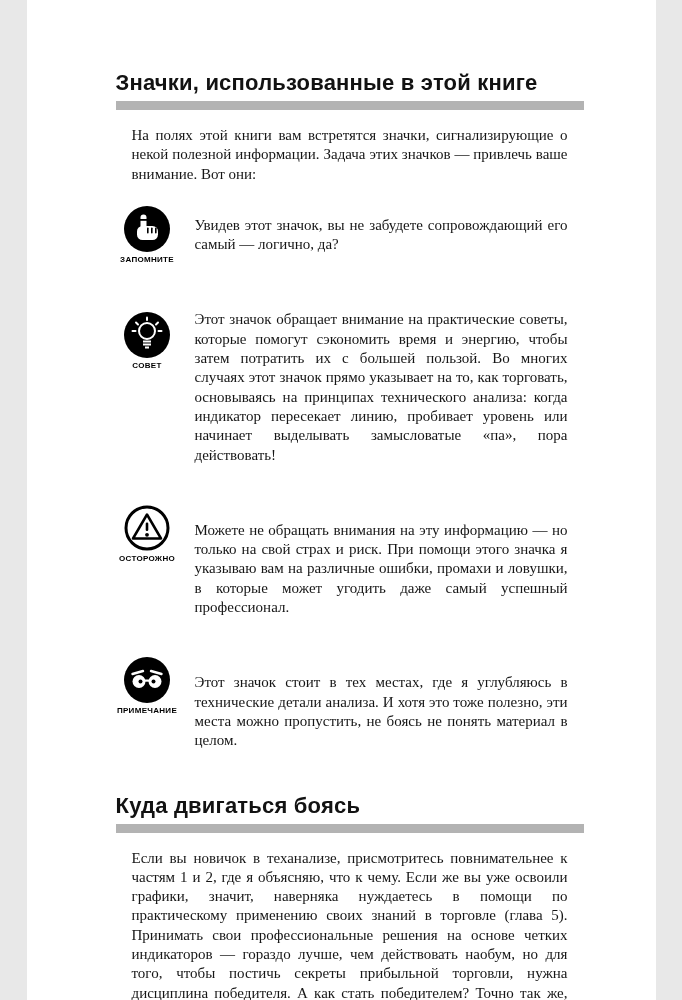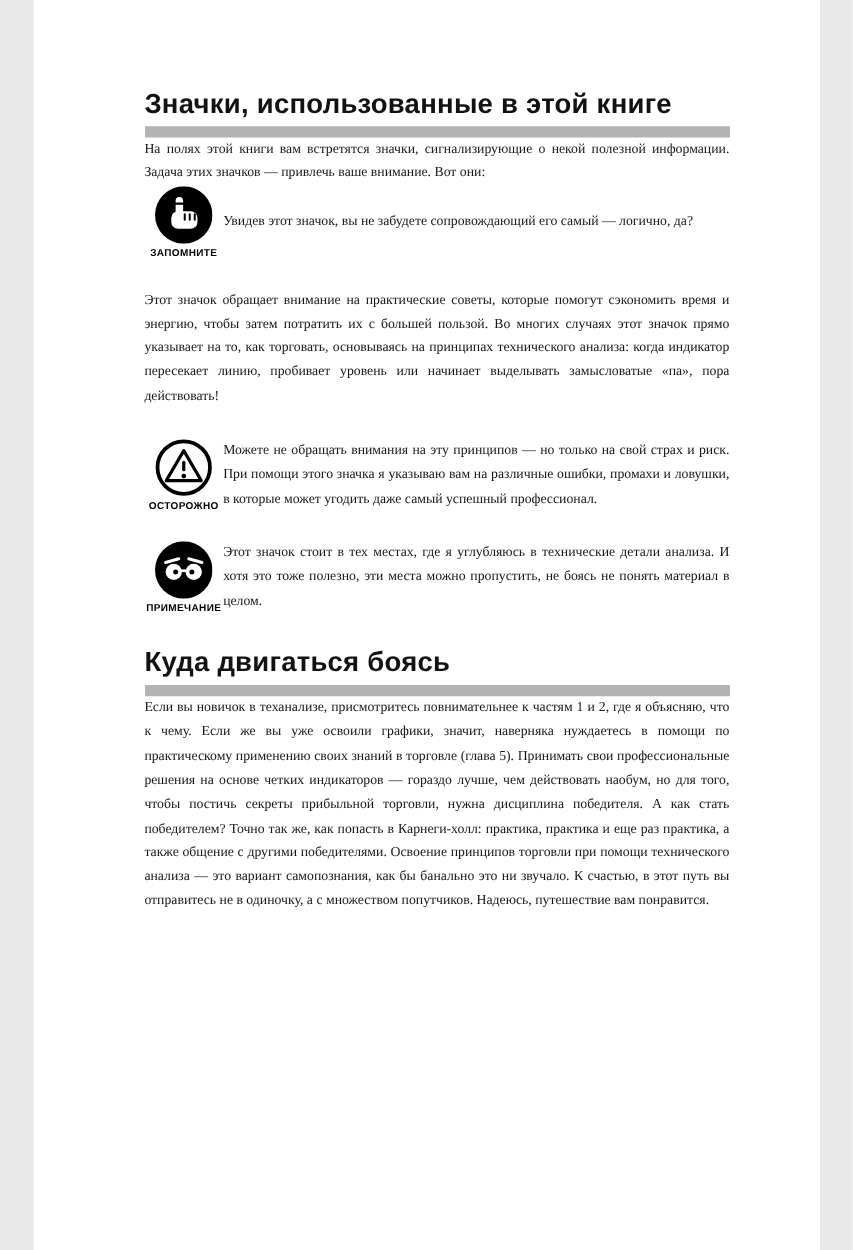--- a/index.html
+++ b/index.html
@@ -27,22 +27,22 @@
     margin: 0;
     color: #121212;
     letter-spacing: 0.2px;
   }
   .rule {
     height: 9px;
     background: var(--rule-gray, #b3b3b3);
     margin-top: 5px;
   }
   p.body-text {
-    margin: 0;
-    font-size: 11px;
+    margin: 16px;
+    font-size: 15px;
     line-height: 19.3px;
     text-align: justify;
     color: var(--text, #161616);
   }
   .intro {
     margin: 26px 0 16px 63px;
   }
   .item {
     display: flex;
     align-items: flex-start;
@@ -104,36 +104,57 @@
               <rect x="15.5" y="13" width="8" height="1.8"></rect>
             </g>
           </svg>
         </span>
         <div class="icon-caption">ЗАПОМНИТЕ</div>
       </div>
       <p class="body-text item-text">Увидев этот значок, вы не забудете сопровождающий его самый — логично, да?</p>
     </div>
 
     <div class="item">
+      <div class="icon-col nudge-down">
+        <span class="icon-circle">
+          <svg width="46" height="46" viewBox="0 0 46 46">
+            <circle cx="23" cy="23" r="23" fill="#000"></circle>
+            <circle cx="23" cy="19" r="8" fill="none" stroke="#fff" stroke-width="2"></circle>
+            <g stroke="#fff" stroke-width="2" stroke-linecap="round">
+              <path d="M23 5.5 V 8"></path>
+              <path d="M12 10.5 L14 12.5"></path>
+              <path d="M34 10.5 L32 12.5"></path>
+              <path d="M8.5 19 H 11.5"></path>
+              <path d="M34.5 19 H 37.5"></path>
+            </g>
+            <g fill="#fff">
+              <rect x="19" y="28.5" width="8" height="2"></rect>
+              <rect x="19" y="31.5" width="8" height="2"></rect>
+              <rect x="21" y="34.5" width="4" height="2"></rect>
+            </g>
+          </svg>
+        </span>
+        <div class="icon-caption">СОВЕТ</div>
+      </div>
       <p class="body-text item-text">Этот значок обращает внимание на практические советы, которые помогут сэкономить время и энергию, чтобы затем потратить их с большей пользой. Во многих случаях этот значок прямо указывает на то, как торговать, основываясь на принципах технического анализа: когда индикатор пересекает линию, пробивает уровень или начинает выделывать замысловатые «па», пора действовать!</p>
     </div>
 
     <div class="item">
       <div class="icon-col">
         <span class="icon-circle">
           <svg width="46" height="46" viewBox="0 0 46 46">
             <circle cx="23" cy="23" r="21" fill="#fff" stroke="#000" stroke-width="3"></circle>
             <path d="M23 9.5 L37 33.5 L9 33.5 Z" fill="none" stroke="#000" stroke-width="2.5" stroke-linejoin="round"></path>
             <rect x="21.7" y="17.5" width="2.6" height="8.5" rx="1.3" fill="#000"></rect>
             <circle cx="23" cy="29.8" r="1.9" fill="#000"></circle>
           </svg>
         </span>
         <div class="icon-caption">ОСТОРОЖНО</div>
       </div>
-      <p class="body-text item-text">Можете не обращать внимания на эту принципов — но только на свой страх и риск. При помощи этого значка я указываю вам на различные ошибки, промахи и ловушки, в которые может угодить даже самый успешный профессионал.</p>
+      <p class="body-text item-text">Можете не обращать внимания на эту информацию — но только на свой страх и риск. При помощи этого значка я указываю вам на различные ошибки, промахи и ловушки, в которые может угодить даже самый успешный профессионал.</p>
     </div>
 
     <div class="item">
       <div class="icon-col">
         <span class="icon-circle">
           <svg width="46" height="46" viewBox="0 0 46 46">
             <circle cx="23" cy="23" r="23" fill="#000"></circle>
             <g stroke="#fff" stroke-width="2.4" stroke-linecap="round">
               <path d="M8.5 17 L19 14"></path>
               <path d="M27 14 L37.5 17"></path>

